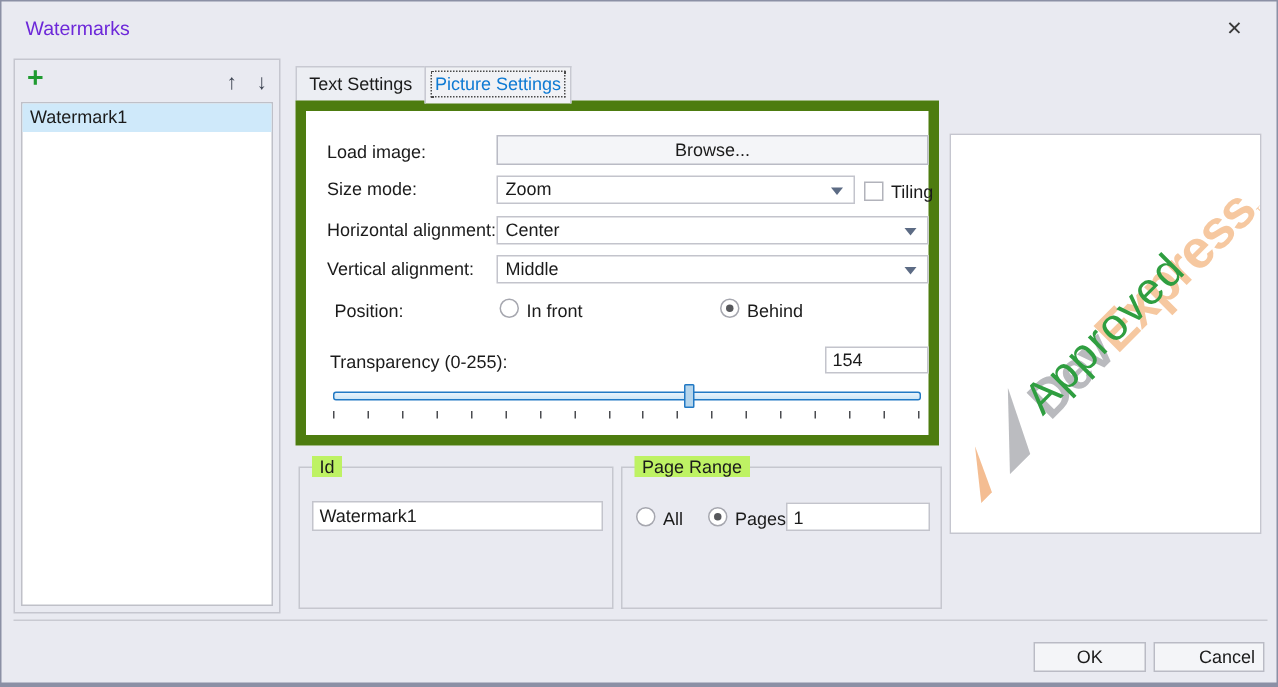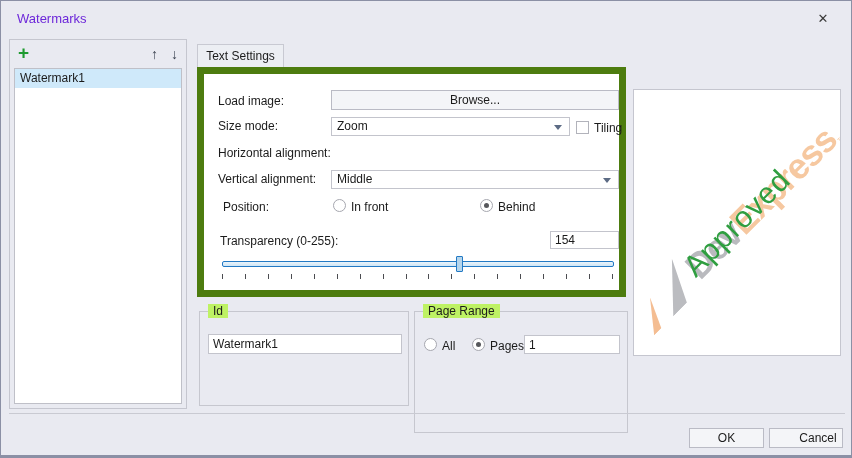--- a/index.html
+++ b/index.html
@@ -104,35 +104,42 @@
     <div class="arrow-up">↑</div>
     <div class="arrow-down">↓</div>
     <div class="wm-list">
       <div class="wm-list-item selected">Watermark1</div>
     </div>
   </div>
 
   <div class="tab tab-text">
     <span class="tab-label">Text Settings</span>
   </div>
+  <div class="tab tab-picture">
+    <span class="tab-label">Picture Settings</span>
+  </div>
 
   <div class="tab-page">
 
     <div class="lbl" style="left:14px; top:20px;">Load image:</div>
     <div class="btn browse-btn">Browse...</div>
 
     <div class="lbl" style="left:14px; top:45px;">Size mode:</div>
     <div class="combo" style="left:127px; top:43px; width:239px;">
       <span>Zoom</span>
       <span class="combo-arrow"></span>
     </div>
     <div class="checkbox" style="left:372px; top:47px;"></div>
     <div class="lbl" style="left:390px; top:47px;">Tiling</div>
 
     <div class="lbl" style="left:14px; top:72px;">Horizontal alignment:</div>
+    <div class="combo" style="left:127px; top:70px; width:288px;">
+      <span>Center</span>
+      <span class="combo-arrow"></span>
+    </div>
 
     <div class="lbl" style="left:14px; top:98px;">Vertical alignment:</div>
     <div class="combo" style="left:127px; top:96px; width:288px;">
       <span>Middle</span>
       <span class="combo-arrow"></span>
     </div>
 
     <div class="lbl" style="left:19px; top:126px;">Position:</div>
     <div class="radio" style="left:129px; top:125px;"></div>
     <div class="lbl" style="left:147px; top:126px;">In front</div>
@@ -164,21 +171,21 @@
         <div class="tick" style="left: 367.059px;"></div>
         <div class="tick" style="left: 390px;"></div>
       </div>
   </div>
 
   <div class="groupbox" style="left:198px; top:310px; width:210px; height:95px;">
     <div class="groupbox-caption">Id</div>
     <input class="textfield" style="left: 8px; top: 22px; width: 194px; height: 20px;" value="Watermark1">
   </div>
 
-  <div class="groupbox" style="left:413px; top:310px; width:214px; height:122px;">
+  <div class="groupbox" style="left:413px; top:310px; width:214px; height:95px;">
     <div class="groupbox-caption">Page Range</div>
     <div class="radio" style="left:9px; top:26px;"></div>
     <div class="lbl" style="left:27px; top:27px;">All</div>
     <div class="radio checked" style="left:57px; top:26px;"></div>
     <div class="lbl" style="left:75px; top:27px;">Pages:</div>
     <input class="textfield" style="left: 109px; top: 23px; width: 96px; height: 19px;" value="1">
   </div>
 
   <div class="preview">
     <div class="wm-logo">

